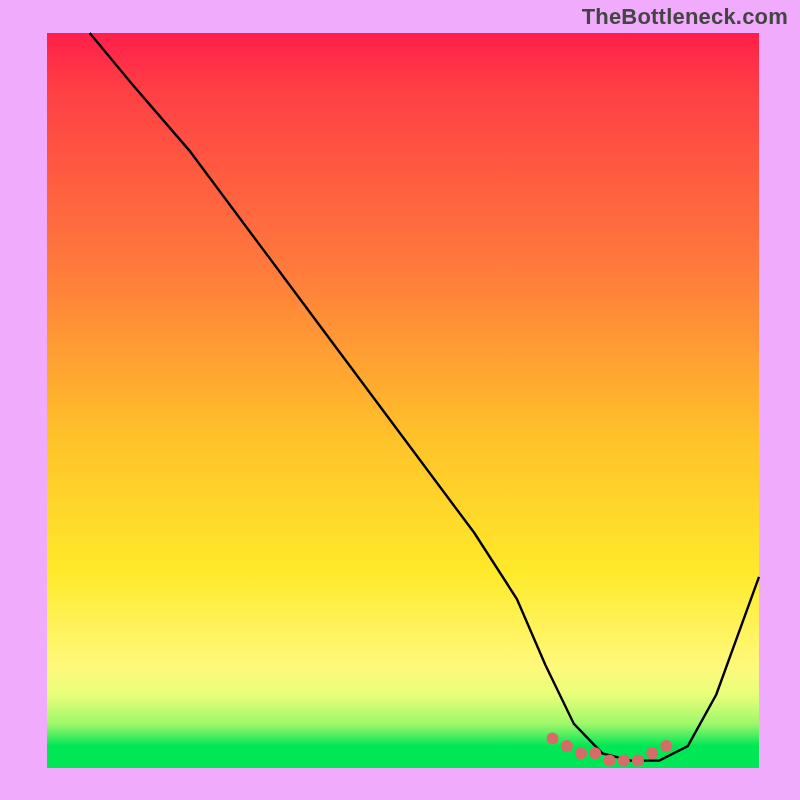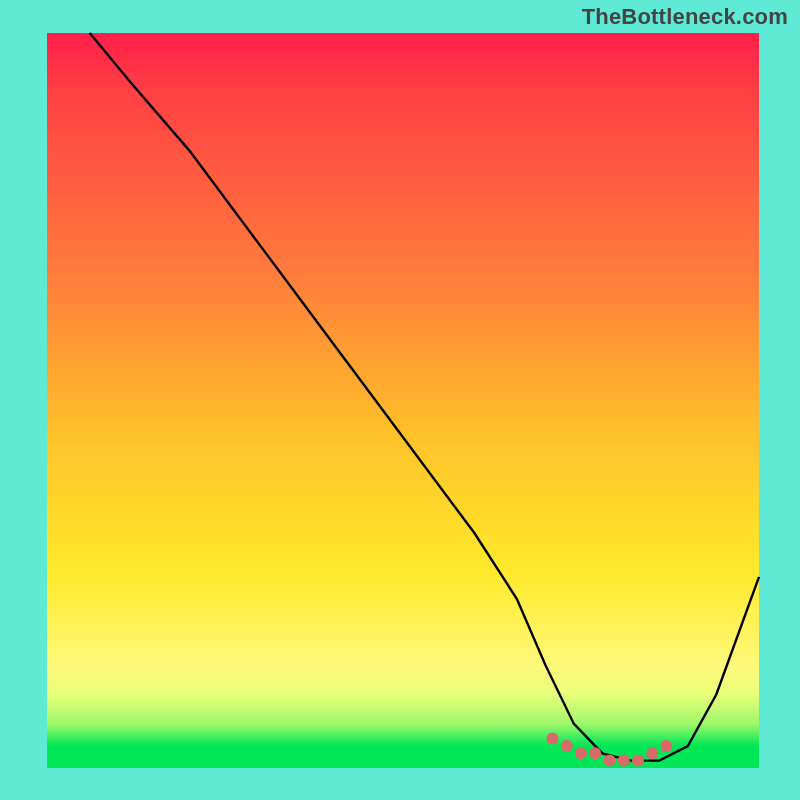--- a/index.html
+++ b/index.html
@@ -8,21 +8,21 @@
     width: 800px;
     height: 800px;
     background: #000;
     font-family: Arial, Helvetica, sans-serif;
     overflow: hidden;
   }
   .frame {
     position: relative;
     width: 800px;
     height: 800px;
-    background: #5eead4;
+    background: #f0abfc;
   }
   .watermark {
     position: absolute;
     top: 4px;
     right: 12px;
     color: #444;
     font-size: 22px;
     font-weight: 600;
     letter-spacing: 0.2px;
     user-select: none;

